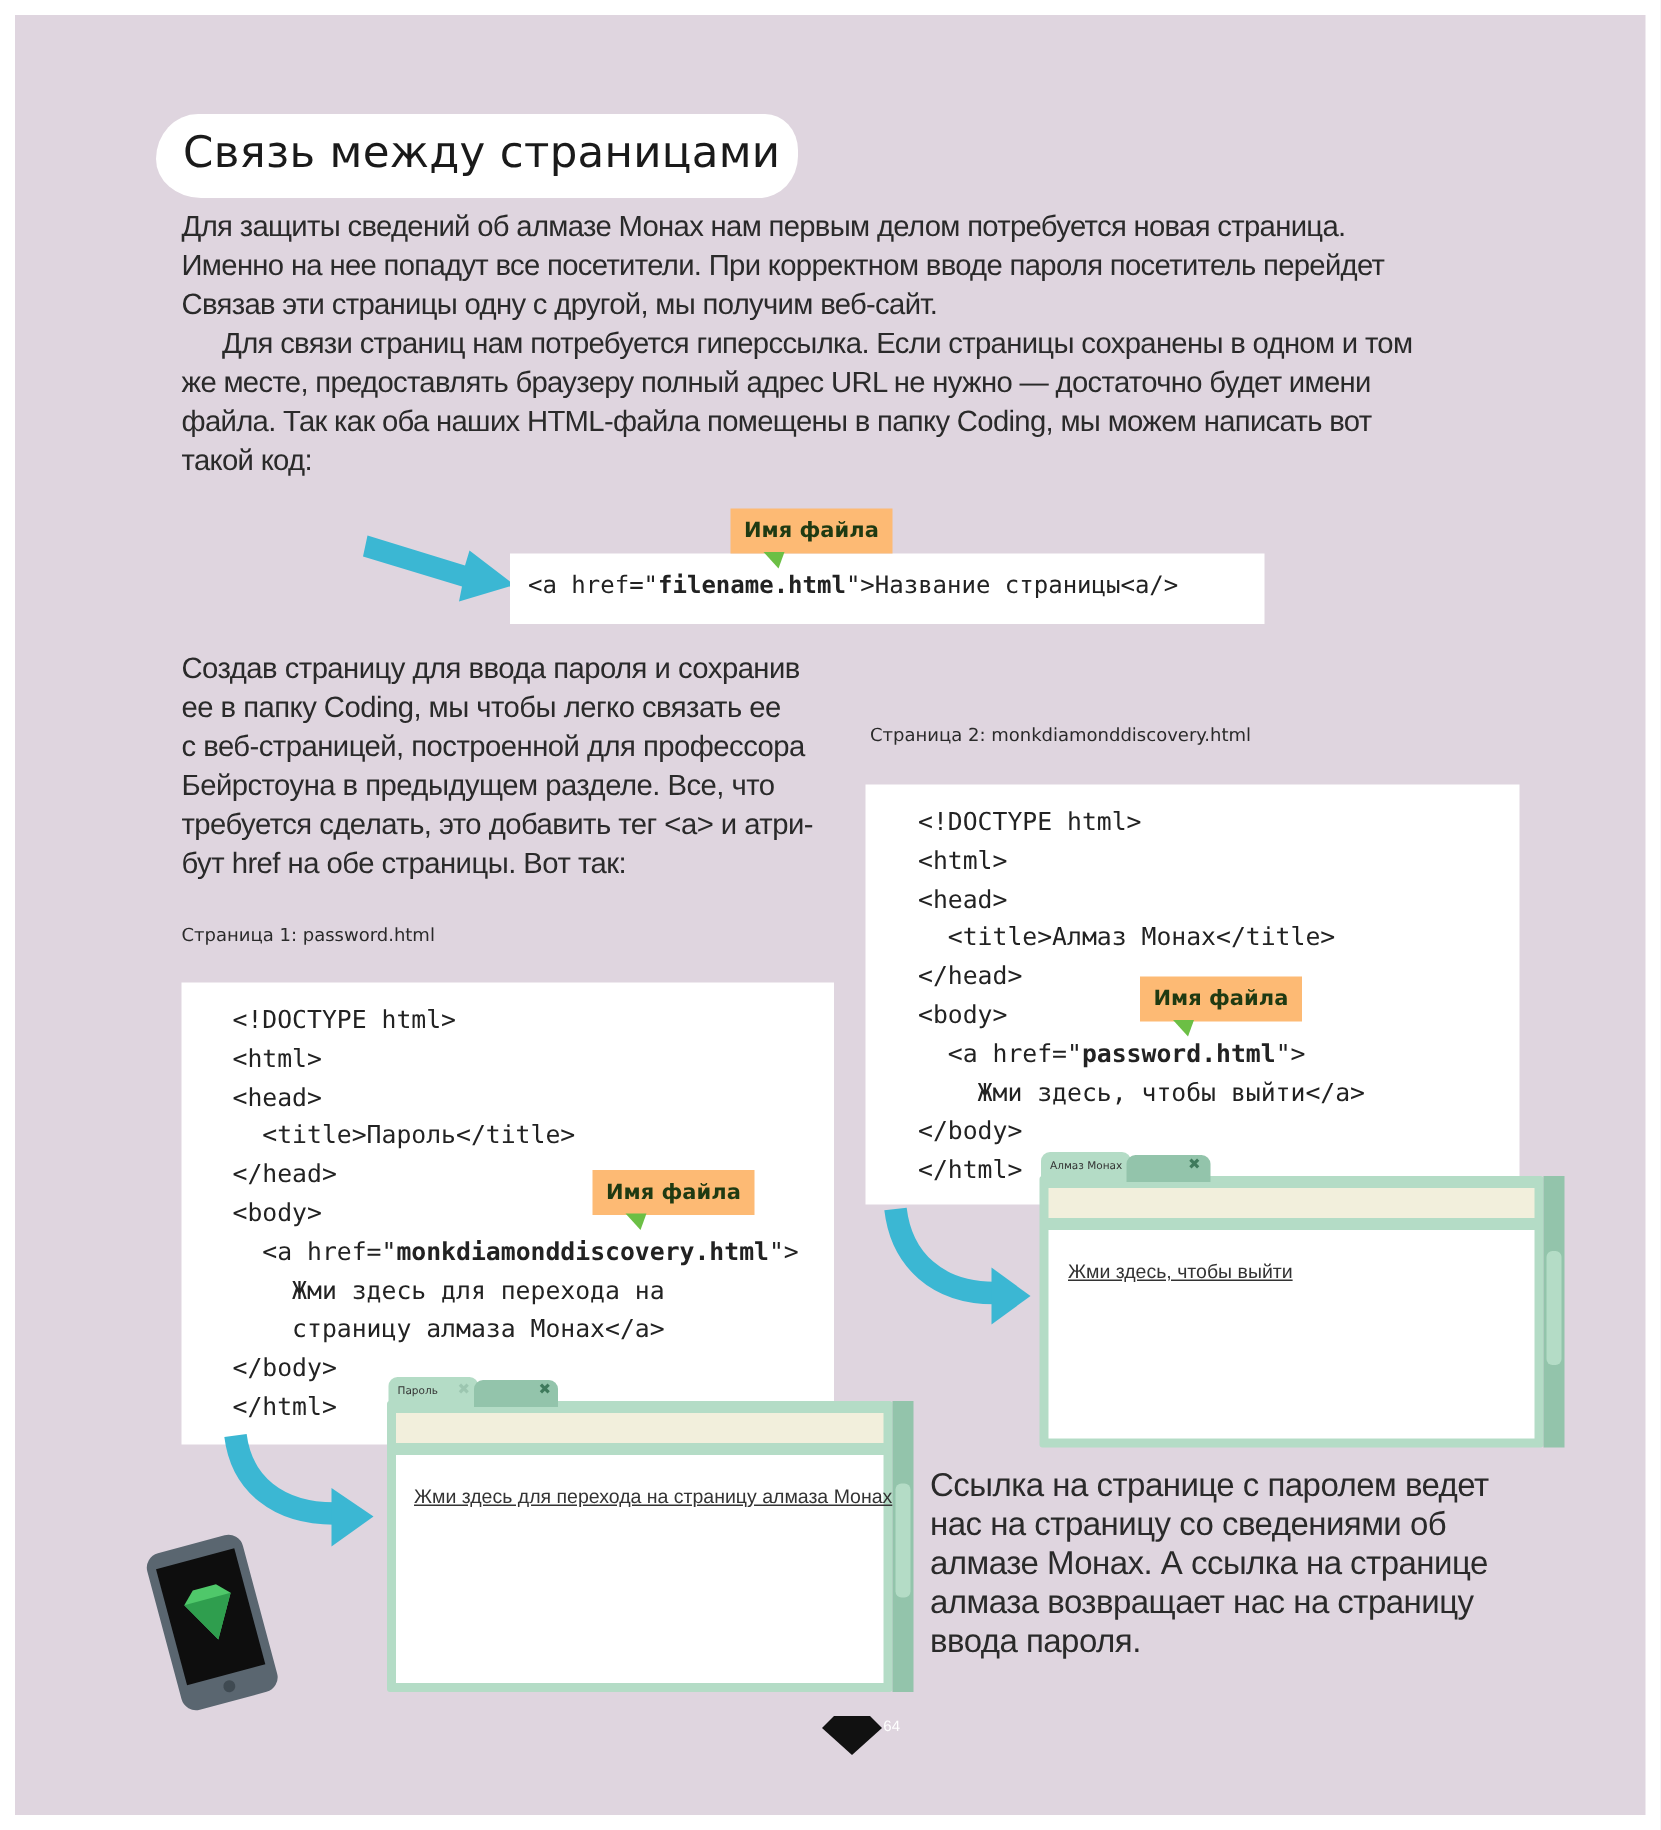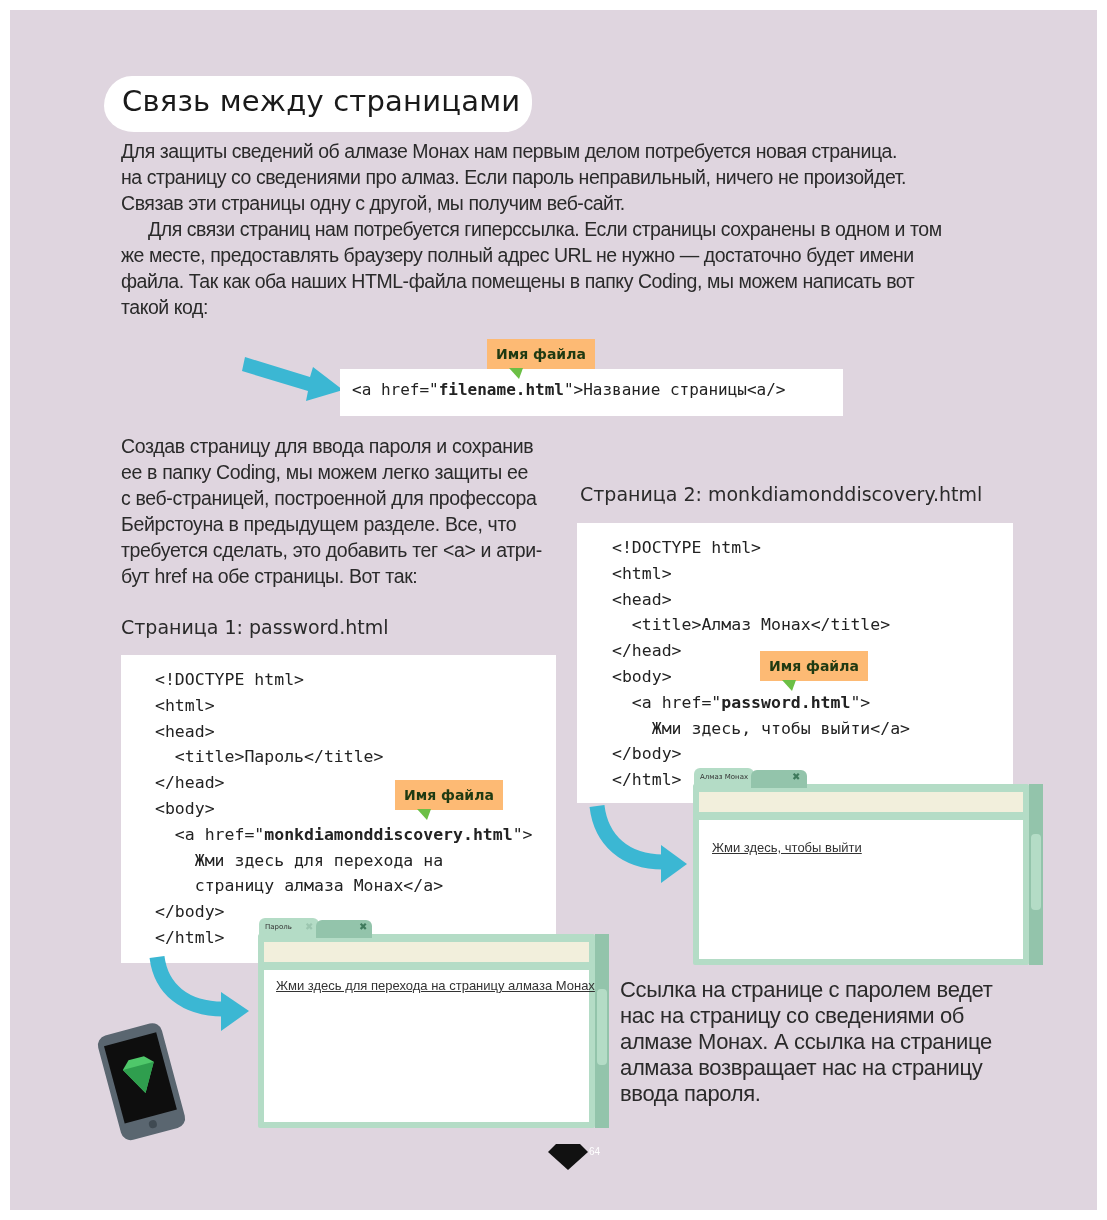--- a/index.html
+++ b/index.html
@@ -24,21 +24,21 @@
   .snippet-text { position: absolute; left: 352px; top: 380px; font-size: 16px; color: #222; white-space: nowrap; }
   .bold { font-weight: bold; }
 
   .tag { position: absolute; background: #fdba74; color: #1f3a12; font-family: "DejaVu Sans", sans-serif;
     font-size: 14px; font-weight: bold; padding: 0 9px; height: 30px; line-height: 30px; white-space: nowrap; }
   .tag::after { content: ""; position: absolute; left: 22px; bottom: -10px; width: 0; height: 0;
     border-left: 10px solid transparent; border-right: 4px solid transparent; border-top: 11px solid #6cbf45; }
 
   .left-para { left: 121px; top: 433px; width: 450px; font-size: 19.5px; letter-spacing: -0.35px; }
 
-  .caption { position: absolute; font-family: "DejaVu Sans", sans-serif; font-size: 19px; color: #2a2a2a; white-space: nowrap; }
+  .caption { position: absolute; font-family: "DejaVu Sans", sans-serif; font-size: 12px; color: #2a2a2a; white-space: nowrap; }
 
   .code-box { position: absolute; background: #ffffff; }
   .code { position: absolute; font-family: "DejaVu Sans Mono", monospace; font-size: 16.5px; line-height: 25.8px; color: #222; }
   .code .cl { display: block; white-space: pre; }
 
   .browser { position: absolute; }
   .browser .frame { position: absolute; left: 0; top: 16px; right: 14px; bottom: 0; background: #b4dcc6; border-radius: 2px; }
   .browser .tab1 { position: absolute; left: 1px; top: 0; height: 20px; background: #b4dcc6; border-radius: 6px 6px 0 0;
     font-family: "DejaVu Sans", sans-serif; font-size: 7px; color: #333; padding: 5px 0 0 6px; }
   .browser .tab2 { position: absolute; top: 2px; height: 18px; background: #93c4ab; border-radius: 6px 6px 0 0; }
@@ -60,39 +60,39 @@
 </head>
 <body>
 
 <div class="page"></div>
 
 <div class="title-blob"></div>
 <div class="title">Связь между страницами</div>
 
 <div class="para intro">
   <span class="line">Для защиты сведений об алмазе Монах нам первым делом потребуется новая страница.</span>
-  <span class="line">на страницу со сведениями про алмаз. Если пароль неправильный, ничего не произойдет.</span>
+  <span class="line">Именно на нее попадут все посетители. При корректном вводе пароля посетитель перейдет</span>
   <span class="line">Связав эти страницы одну с другой, мы получим веб-сайт.</span>
   <span class="line indent">Для связи страниц нам потребуется гиперссылка. Если страницы сохранены в одном и том</span>
   <span class="line">же месте, предоставлять браузеру полный адрес URL не нужно — достаточно будет имени</span>
   <span class="line">файла. Так как оба наших HTML-файла помещены в папку Coding, мы можем написать вот</span>
   <span class="line">такой код:</span>
 </div>
 
 <svg style="left:240px;top:345px;" width="110" height="60" viewBox="0 0 110 60">
   <polygon points="5,12 70,32 73,22 103,45 66,56 68,46 2,26" fill="#3bb7d3"></polygon>
 </svg>
 
 <div class="snippet-box"></div>
 <div class="tag" style="left:487px;top:339px;">Имя файла</div>
 <div class="snippet-text mono"><span>&lt;a href="</span><span class="bold">filename.html</span><span>"&gt;Название страницы&lt;a/&gt;</span></div>
 
 <div class="para left-para">
   <span class="line">Создав страницу для ввода пароля и сохранив</span>
-  <span class="line">ее в папку Coding, мы можем легко защиты ее</span>
+  <span class="line">ее в папку Coding, мы чтобы легко связать ее</span>
   <span class="line">с веб-страницей, построенной для профессора</span>
   <span class="line">Бейрстоуна в предыдущем разделе. Все, что</span>
   <span class="line">требуется сделать, это добавить тег &lt;a&gt; и атри-</span>
   <span class="line">бут href на обе страницы. Вот так:</span>
 </div>
 
 <div class="caption" style="left:580px;top:483px;">Страница 2: monkdiamonddiscovery.html</div>
 <div class="code-box" style="left:577px;top:523px;width:436px;height:280px;"></div>
 <div class="code" style="left:612px;top:535px;">
   <span class="cl">&lt;!DOCTYPE html&gt;</span>
@@ -142,21 +142,21 @@
   <div class="frame"></div>
   <div class="tab1" style="width:60px;"><span>Пароль</span></div>
   <div class="x" style="left:47px;top:3px;color:#9cc6b0;">✖</div>
   <div class="tab2" style="left:58px;width:56px;"></div>
   <div class="x" style="left:101px;top:3px;">✖</div>
   <div class="addr"></div>
   <div class="content"></div>
   <div class="scroll">
       <div class="thumb" style="top:55px;height:76px;"></div>
     </div>
-  <div class="link" style="left:18px;top:60px;">Жми здесь для перехода на страницу алмаза Монах</div>
+  <div class="link" style="left:18px;top:72px;">Жми здесь для перехода на страницу алмаза Монах</div>
 </div>
 
 <svg style="left:585px;top:800px;" width="110" height="90" viewBox="0 0 110 90">
   <path d="M12,6 C16,40 40,62 78,62" stroke="#3bb7d3" stroke-width="15" fill="none"></path>
   <polygon points="76,45 102,64 76,83" fill="#3bb7d3"></polygon>
 </svg>
 <svg style="left:145px;top:955px;" width="110" height="80" viewBox="0 0 110 80">
   <path d="M12,2 C16,34 40,54 78,54" stroke="#3bb7d3" stroke-width="15" fill="none"></path>
   <polygon points="76,37 104,56 76,76" fill="#3bb7d3"></polygon>
 </svg>

